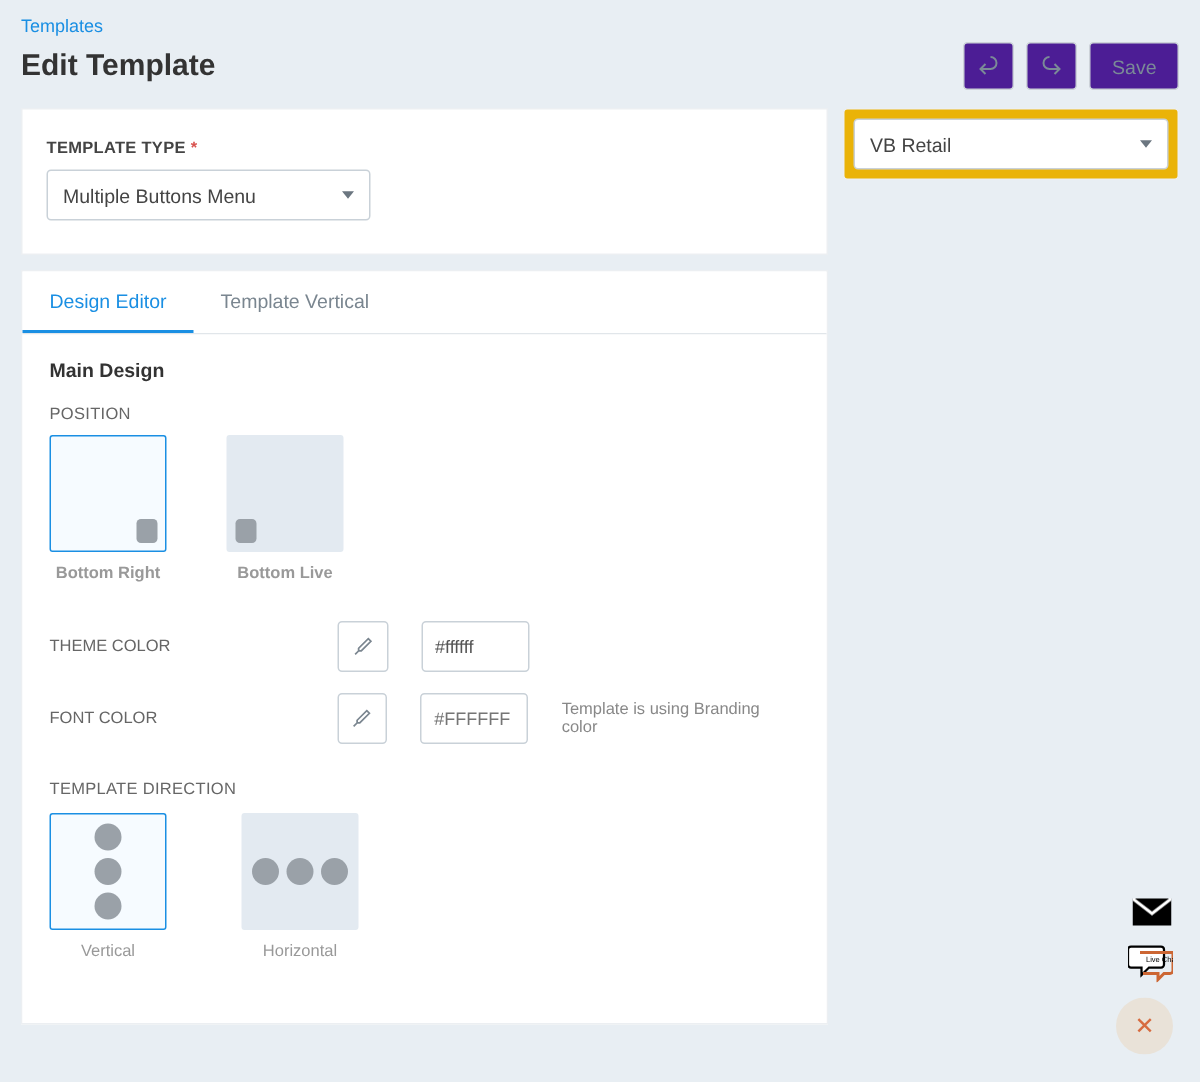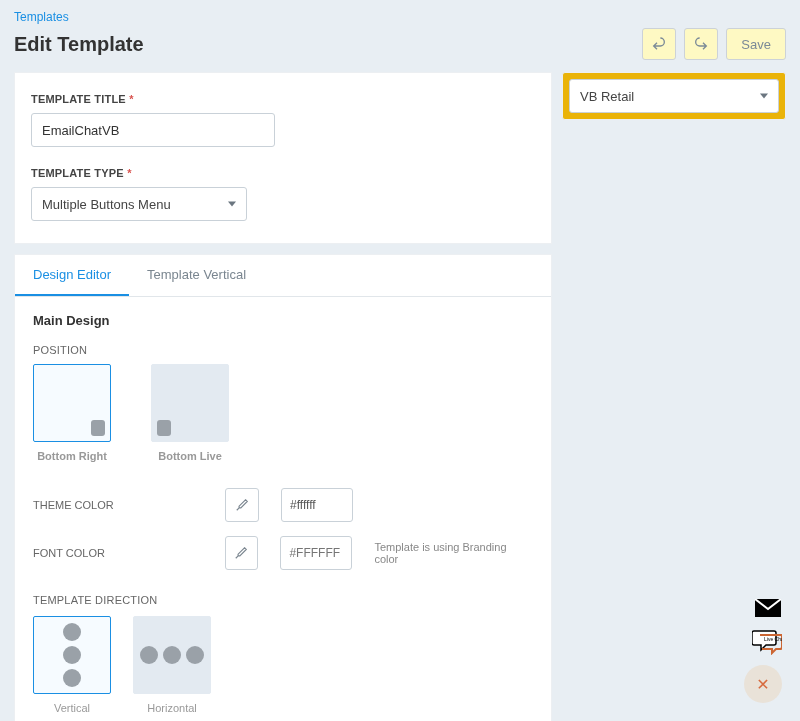--- a/index.html
+++ b/index.html
@@ -6,21 +6,21 @@
 body { background: #e8eef3; width: 800px; height: 721px; overflow: hidden; }
 
 .viewport { width: 800px; height: 721px; position: relative; }
 
 .breadcrumb { padding: 10px 14px 0; font-size: 12px; }
 .breadcrumb a { color: #1a8fe3; text-decoration: none; }
 
 .header-row { display: flex; justify-content: space-between; align-items: center; padding: 4px 14px 12px; }
 .page-title { font-size: 20px; color: #333; font-weight: 600; }
 .header-actions { display: flex; gap: 8px; }
-.hbtn { width: 34px; height: 32px; background: #fef9c3; border: 1px solid #ccd2d8; border-radius: 3px; cursor: pointer; display: flex; align-items: center; justify-content: center; color: #7b8a97; text-align: right; }
+.hbtn { width: 34px; height: 32px; background: #4c1d95; border: 1px solid #ccd2d8; border-radius: 3px; cursor: pointer; display: flex; align-items: center; justify-content: center; color: #7b8a97; text-align: right; }
 .hbtn.save { width: auto; padding: 0 14px; font-size: 13px; color: #7b8a97; }
 
 .cols { display: flex; gap: 10px; padding: 0 14px; align-items: flex-start; }
 .left { flex: 1; }
 .right { width: 224px; }
 
 .panel { background: #fff; border: 1px solid #eceff2; }
 .form-panel { padding: 16px 16px 22px; }
 
 .fld { margin-bottom: 16px; }
@@ -49,21 +49,21 @@
 .pos-mark.br { right: 5px; } .pos-mark.bl { left: 5px; }
 .pos-cap { font-size: 11px; color: #999; }
 
 .color-row { display: flex; align-items: center; gap: 22px; margin-bottom: 14px; }
 .color-row .cl { font-size: 11px; color: #666; width: 170px; }
 .picker-btn { width: 34px; height: 34px; border: 1px solid #c9d1d8; border-radius: 3px; background: #fff; cursor: pointer; display:flex; align-items:center; justify-content:center; }
 .picker-btn svg { color:#7b8690; }
 .color-input { width: 72px; height: 34px; border: 1px solid #c9d1d8; border-radius: 3px; padding: 0 8px; font-size: 12px; color: #555; }
 .color-note { font-size: 11px; color: #888; }
 
-.dir-group { display: flex; gap: 22px; margin: 10px 0 26px; }
+.dir-group { display: flex; gap: 50px; margin: 10px 0 26px; }
 .dir-opt { text-align: center; cursor: pointer; }
 .dir-box { width: 78px; height: 78px; background: #e3eaf1; border: 1px solid #e3eaf1; border-radius: 2px; display:flex; align-items:center; justify-content:center; margin-bottom:8px; gap:5px; }
 .dir-opt.selected .dir-box { border: 1px solid #1a8fe3; background: #f6fbff; }
 .dir-box.v { flex-direction: column; }
 .dot { width: 18px; height: 18px; background: #9aa1a8; border-radius: 50%; }
 .dir-cap { font-size: 11px; color: #999; }
 
 .right-panel { padding: 6px; background: #eab308; border-radius: 3px; border: 1px solid #eceff2; }
 
 .float { position: fixed; right: 18px; display:flex; align-items:center; justify-content:center; }
@@ -93,26 +93,20 @@
           </svg>
       </button>
       <button class="hbtn save">Save</button>
     </div>
   </div>
 
   <div class="cols">
     <div class="left">
 
       <div class="panel form-panel">
-        <div class="fld">
-          <span class="fld-label">
-            <span>TEMPLATE TITLE</span> <span class="req">*</span>
-          </span>
-          <input class="txt-input" value="EmailChatVB" style="">
-        </div>
         <div class="fld" style="margin-bottom:0">
           <span class="fld-label">
             <span>TEMPLATE TYPE</span> <span class="req">*</span>
           </span>
           <div class="select">
             <button class="select-btn">Multiple Buttons Menu</button>
           </div>
         </div>
       </div>
 

